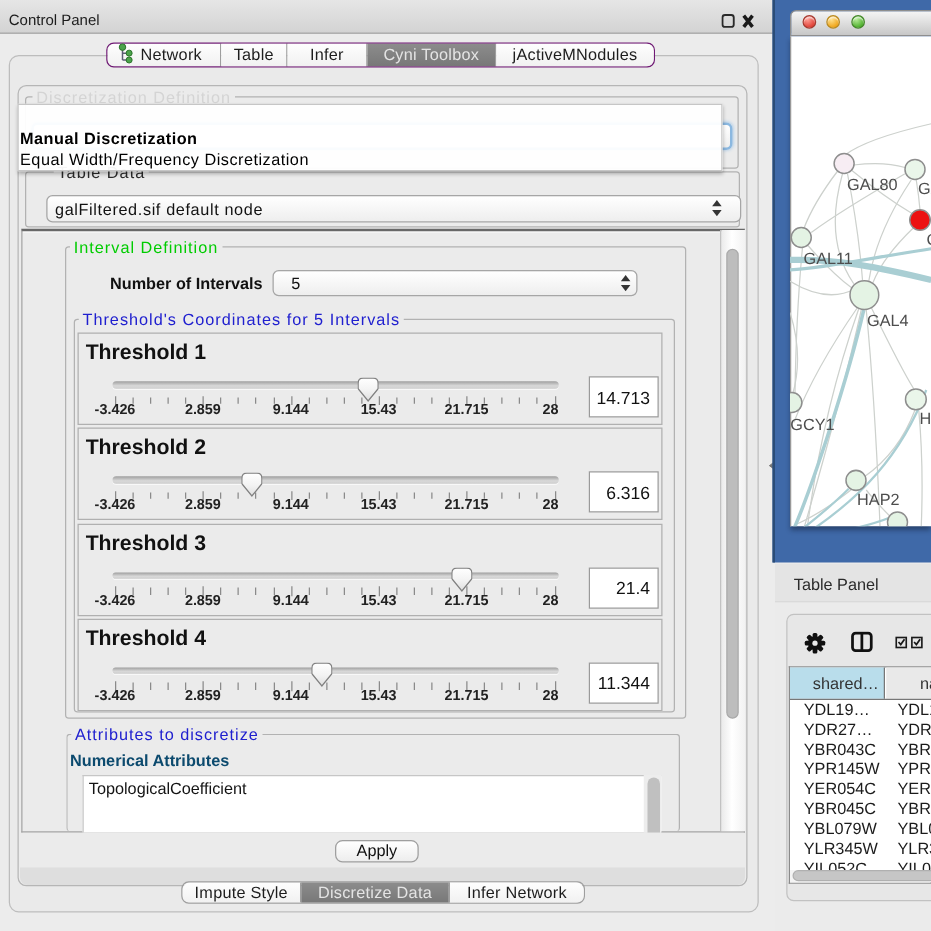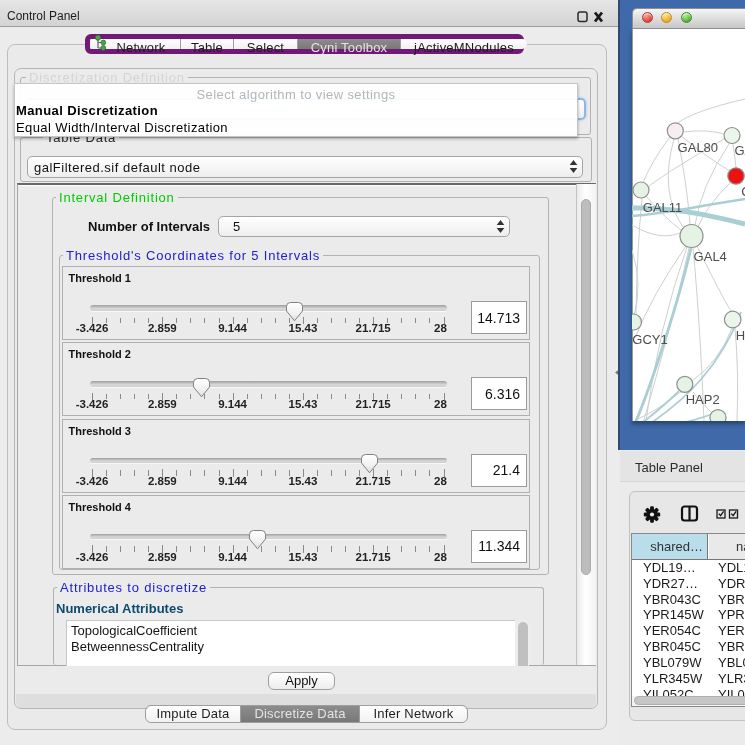--- a/index.html
+++ b/index.html
@@ -17,39 +17,39 @@
 
 #cynibox{left:14px;top:68px;width:584px;height:641px;background:#ebebeb;
   border:1px solid #b6b6b6;border-radius:7px;}
 #cynistrip{left:16px;top:694px;width:580px;height:14px;background:#dedede;border-radius:0 0 6px 6px;}
 
 .seg{position:absolute;top:0;height:100%;border-right:1px solid #9e9e9e;letter-spacing:0.2px;
   background:linear-gradient(#fefefe,#f1f1f1);color:#1d1d1d;text-align:center;font-size:13px;}
 .seg.dark{background:linear-gradient(#8c8c8c,#787878);color:#e4e4e4;}
 .seg.first{border-radius:6px 0 0 6px;}
 .seg.last{border-radius:0 6px 6px 0;border-right:none;}
-#toptabs{left:85px;top:33.5px;width:439px;height:20px;border:5px solid #701a75;border-radius:6px;}
+#toptabs{left:85px;top:33.5px;width:439px;height:20px;border:1px solid #701a75;border-radius:6px;}
 #toptabs .seg{line-height:18.5px;}
 #bottabs{left:145px;top:705px;width:323px;height:18px;border:1px solid #9e9e9e;border-radius:6px;}
 #bottabs .seg{line-height:16px;}
 
 .grp{position:absolute;border:1px solid #b2b2b2;border-radius:3px;}
 .grptitle{position:absolute;font-size:13px;letter-spacing:0.8px;background:#ebebeb;padding:0 3px;line-height:13px;}
 
 .combo{position:absolute;background:linear-gradient(#ffffff,#eeeeee);
   border:1px solid #a6a6a6;border-radius:5px;font-size:13px;color:#111;}
 .updn{position:absolute;width:9px;height:13px;}
 
 #scrollpane{left:17px;top:183px;width:579px;height:483px;border:1px solid #a5a5a5;border-top:2px solid #686868;background:#ebebeb;box-shadow:inset 0 1px 0 #fdfdfd;}
 #vsbar{left:576px;top:184px;width:20px;height:481px;border-left:1px solid #c2c2c2;
   background:linear-gradient(90deg,#eaeaea,#ffffff 45%,#f2f2f2);}
 #vthumb{left:581px;top:199px;width:10px;height:376px;background:#bdbdbd;border:1px solid #a9a9a9;border-radius:6px;}
 
 .tblock{position:absolute;left:62px;width:468px;height:74px;border:1px solid #b0b0b0;background:#ebebeb;}
-.tblock .ttl{position:absolute;left:5.5px;top:5px;font-size:11px;font-weight:bold;color:#111;}
+.tblock .ttl{position:absolute;left:5.5px;top:5px;font-size:17px;font-weight:bold;color:#111;}
 .track{position:absolute;left:27px;top:38px;width:357px;height:5.5px;border-radius:3px;
   background:linear-gradient(#9e9e9e,#d8d8d8 60%,#cfcfcf);box-shadow:0 1px 0 #f8f8f8;}
 .vbox{position:absolute;left:408px;top:34px;width:56px;height:33px;background:#fff;
   border:1px solid #9a9a9a;font-size:14px;color:#111;text-align:right;padding:7.5px 6px 0 0;}
 .tick{position:absolute;width:1px;background:#8a8a8a;}
 .tlab{position:absolute;top:57px;width:60px;text-align:center;font-size:11.5px;font-weight:bold;color:#222;}
 .thumb{position:absolute;top:34.5px;}
 
 #attrlist{left:66px;top:620px;width:463px;height:46px;background:#fff;border-top:1px solid #c6c6c6;border-left:1px solid #c6c6c6;padding-top:2px;overflow:hidden;}
 #attrlist div{padding-left:4px;font-size:13px;color:#141414;height:15.7px;line-height:15.7px;}
@@ -92,41 +92,41 @@
 <svg class="abs" style="left:577px;top:11px" width="30" height="12" viewBox="0 0 30 12">
   <rect x="1" y="1" width="9" height="9.5" rx="2" fill="none" stroke="#2a2a2a" stroke-width="1.5"></rect>
   <path d="M18,1.5 L25,10.5 M25,1.5 L18,10.5" stroke="#1a1a1a" stroke-width="2.8"></path>
 </svg>
 
 <div class="abs" id="outerbox"></div>
 
 <div class="abs" id="toptabs">
   <div class="seg first" style="left:0;width:91px;padding-left:12px;">Network</div>
   <div class="seg" style="left:91px;width:53px;">Table</div>
-  <div class="seg" style="left:144px;width:64px;">Select</div>
+  <div class="seg" style="left:144px;width:64px;">Infer</div>
   <div class="seg dark" style="left:208px;width:103px;">Cyni Toolbox</div>
   <div class="seg last" style="left:311px;width:126px;">jActiveMNodules</div>
 </div>
 <svg class="abs" style="left:94px;top:33px" width="14" height="19" viewBox="0 0 14 19">
   <path d="M4,6 L4,15 M4,9.5 L9,9.5 M4,15 L9,15" stroke="#5c5c74" stroke-width="1.2" fill="none"></path>
   <circle cx="4" cy="4.7" r="2.6" fill="#4ba34b" stroke="#2c742c" stroke-width="0.8"></circle>
   <circle cx="9.3" cy="9.5" r="2.4" fill="#4ba34b" stroke="#2c742c" stroke-width="0.8"></circle>
   <circle cx="9.3" cy="15" r="2.4" fill="#4ba34b" stroke="#2c742c" stroke-width="0.8"></circle>
 </svg>
 
 <div class="abs" id="cynibox"></div>
 <div class="abs" id="cynistrip"></div>
 
 <div class="grp" style="left:20px;top:77px;width:571px;height:58px;"></div>
 <div class="grptitle" style="left:26px;top:71px;color:#d4d4d4;">Discretization Definition</div>
 <div class="combo" style="left:25px;top:98px;width:561px;height:22px;border:2px solid #8bb8e0;box-shadow:0 0 3px #9cc4e8;"></div>
 
 <div class="grp" style="left:20px;top:137px;width:572px;height:45px;"></div>
 <div class="grptitle" style="left:43px;top:131px;color:#2b2b2b;">Table Data</div>
-<div class="combo" style="left:27px;top:156px;width:556px;height:22px;padding:3px 0 0 6px;letter-spacing:0.5px;">galFiltered.sif default node</div>
+<div class="combo" style="left:37px;top:156px;width:556px;height:22px;padding:3px 0 0 6px;letter-spacing:0.5px;">galFiltered.sif default node</div>
 <svg class="abs updn" style="left:569px;top:160px" viewBox="0 0 9 13">
   <path d="M4.5,0 L8.3,5 L0.7,5 Z" fill="#333"></path>
       <path d="M4.5,13 L0.7,8 L8.3,8 Z" fill="#333"></path>
 </svg>
 
 <div class="abs" id="scrollpane"></div>
 <div class="abs" id="vsbar"></div>
 <div class="abs" id="vthumb"></div>
 
 <div class="grp" style="left:52px;top:197px;width:497px;height:378px;"></div>
@@ -331,37 +331,35 @@
    </svg>
    <div class="vbox">11.344</div>
  </div>
     </div>
 
 <div class="grp" style="left:53px;top:587px;width:491px;height:78px;border-bottom:none;"></div>
 <div class="grptitle" style="left:57px;top:581px;color:#2020cf;">Attributes to discretize</div>
 <div class="abs" style="left:56px;top:601px;font-size:13px;font-weight:bold;color:#0c4a6e;">Numerical Attributes</div>
 <div class="abs" id="attrlist">
       <div>TopologicalCoefficient</div>
-      <div>BetweennessCentrality</div>
 </div>
 <div class="abs" style="left:515px;top:620px;width:14px;height:46px;background:#ededed;"></div>
 <div class="abs" style="left:518px;top:622px;width:9.5px;height:44px;background:#c0c0c0;border-radius:5px 5px 0 0;"></div>
 
 <div class="abs" id="applybtn">Apply</div>
 
 <div class="abs" id="bottabs">
-  <div class="seg first" style="left:0;width:95px;">Impute Data</div>
+  <div class="seg first" style="left:0;width:95px;">Impute Style</div>
   <div class="seg dark" style="left:95px;width:119px;">Discretize Data</div>
   <div class="seg last" style="left:214px;width:107px;">Infer Network</div>
 </div>
 
 <div class="abs" id="popup">
-  <div class="p1">Select algorithm to view settings</div>
   <div class="p2">Manual Discretization</div>
-  <div class="p3">Equal Width/Interval Discretization</div>
+  <div class="p3">Equal Width/Frequency Discretization</div>
 </div>
 
 <svg class="abs" style="left:615px;top:369px" width="5" height="7" viewBox="0 0 5 7">
   <path d="M4.5,0.5 L0.5,3.5 L4.5,6.5" fill="#777" stroke="#666" stroke-width="0.6"></path>
 </svg>
 
 <div class="abs" id="blue"></div>
 <div class="abs" id="canvas"></div>
 <svg class="abs" style="left:632px;top:29px" width="113" height="392" viewBox="632 29 113 392" id="netsvg">
   <g fill="none" stroke="#cdd1cd" stroke-width="1">

